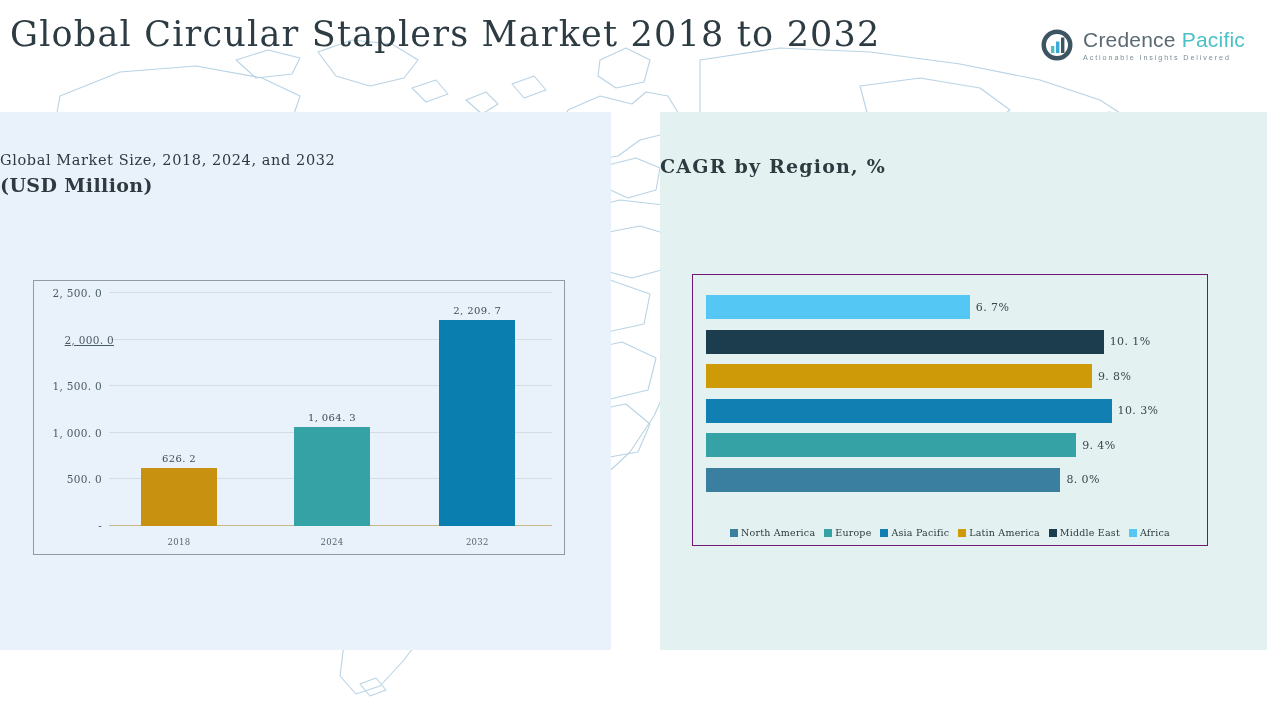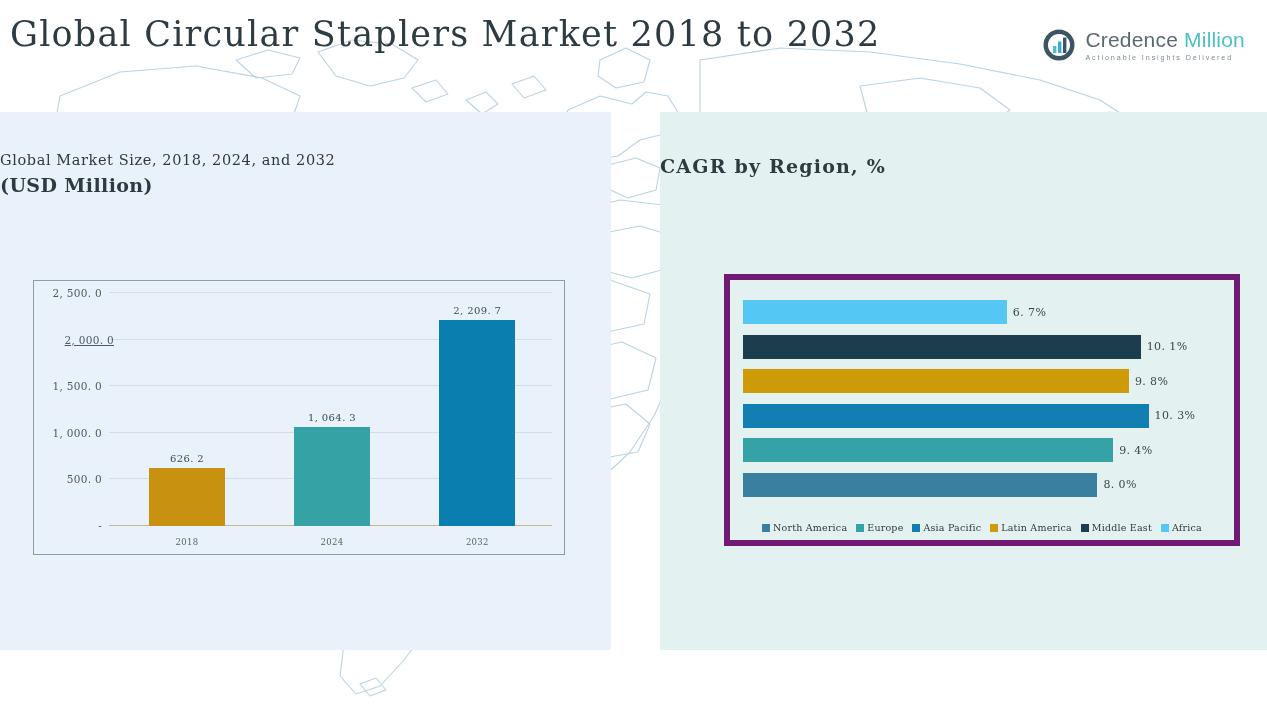--- a/index.html
+++ b/index.html
@@ -156,23 +156,23 @@
     margin-left: -60px;
     text-align: center;
     font-size: 8.5px;
     color: #55646e;
     letter-spacing: .3px;
   }
 
   
   #chart-right {
     position: absolute;
-    left: 724px; top: 274px;
+    left: 692px; top: 274px;
     width: 516px; height: 272px;
-    border: 6px solid #701a75;
+    border: 1px solid #701a75;
     box-sizing: border-box;
     z-index: 3;
   }
   .hbar-row {
     position: absolute;
     left: 13px;
     height: 24px;
     display: flex;
     align-items: center;
   }
@@ -301,21 +301,21 @@
     <span id="logo-mark">
       <svg viewBox="0 0 36 36" xmlns="http://www.w3.org/2000/svg">
         <path d="M18 2.5 A15.5 15.5 0 1 0 18 33.5 A15.5 15.5 0 1 0 18 2.5 Z
                  M18 7 A11 11 0 1 1 18 29 A11 11 0 1 1 18 7 Z" fill="#3d5562" fill-rule="evenodd"></path>
         <rect x="12" y="19" width="3.4" height="7" fill="#4bc0c6"></rect>
         <rect x="17" y="14.5" width="3.4" height="11.5" fill="#3aa9d6"></rect>
         <rect x="22" y="10.5" width="3.4" height="15.5" fill="#3d5562"></rect>
       </svg>
     </span>
     <span id="logo-text">
-      <span id="logo-name"><span class="dark">Credence</span> <span>Million</span></span>
+      <span id="logo-name"><span class="dark">Credence</span> <span>Pacific</span></span>
       <span id="logo-tagline">Actionable Insights Delivered</span>
     </span>
   </div>
 </div>
 
 <div class="chart-title" id="left-title-1">Global Market Size, 2018, 2024, and 2032</div>
 <div class="chart-title" id="left-title-2">(USD Million)</div>
 <div class="chart-title" id="right-title">CAGR by Region, %</div>
 
 <div id="chart-left">
@@ -325,21 +325,21 @@
       <div class="gridline" style="bottom: 74.6px;"></div>
       <div class="y-axis-label" style="bottom: 74.6px; left: 8px; right: auto; transform: translateY(50%);">500. 0</div>
       <div class="gridline" style="bottom: 121.2px;"></div>
       <div class="y-axis-label" style="bottom: 121.2px; left: 8px; right: auto; transform: translateY(50%);">1, 000. 0</div>
       <div class="gridline" style="bottom: 167.8px;"></div>
       <div class="y-axis-label" style="bottom: 167.8px; left: 8px; right: auto; transform: translateY(50%);">1, 500. 0</div>
       <div class="gridline" style="bottom: 214.4px;"></div>
       <div class="y-axis-label" style="bottom: 214.4px; left: 20px; right: auto; transform: translateY(50%); text-decoration: underline;">2, 000. 0</div>
       <div class="gridline" style="bottom: 261px;"></div>
       <div class="y-axis-label" style="bottom: 261px; left: 8px; right: auto; transform: translateY(50%);">2, 500. 0</div>
-      <div class="vbar-group" style="left: 115px; width: 76px; height: 53px;">
+      <div class="vbar-group" style="left: 107px; width: 76px; height: 53px;">
         <div class="vbar" style="height: 58.3618px; background: rgb(201, 145, 16);"></div>
         <div class="vbar-value" style="bottom: 62.3618px;">626. 2</div>
         <div class="vbar-cat">2018</div>
       </div>
       <div class="vbar-group" style="left: 260px; width: 76px; height: 99.1928px;">
         <div class="vbar" style="height: 99.1928px; background: rgb(53, 163, 165);"></div>
         <div class="vbar-value" style="bottom: 103.193px;">1, 064. 3</div>
         <div class="vbar-cat">2024</div>
       </div>
       <div class="vbar-group" style="left: 405.333px; width: 76px; height: 205.944px;">

